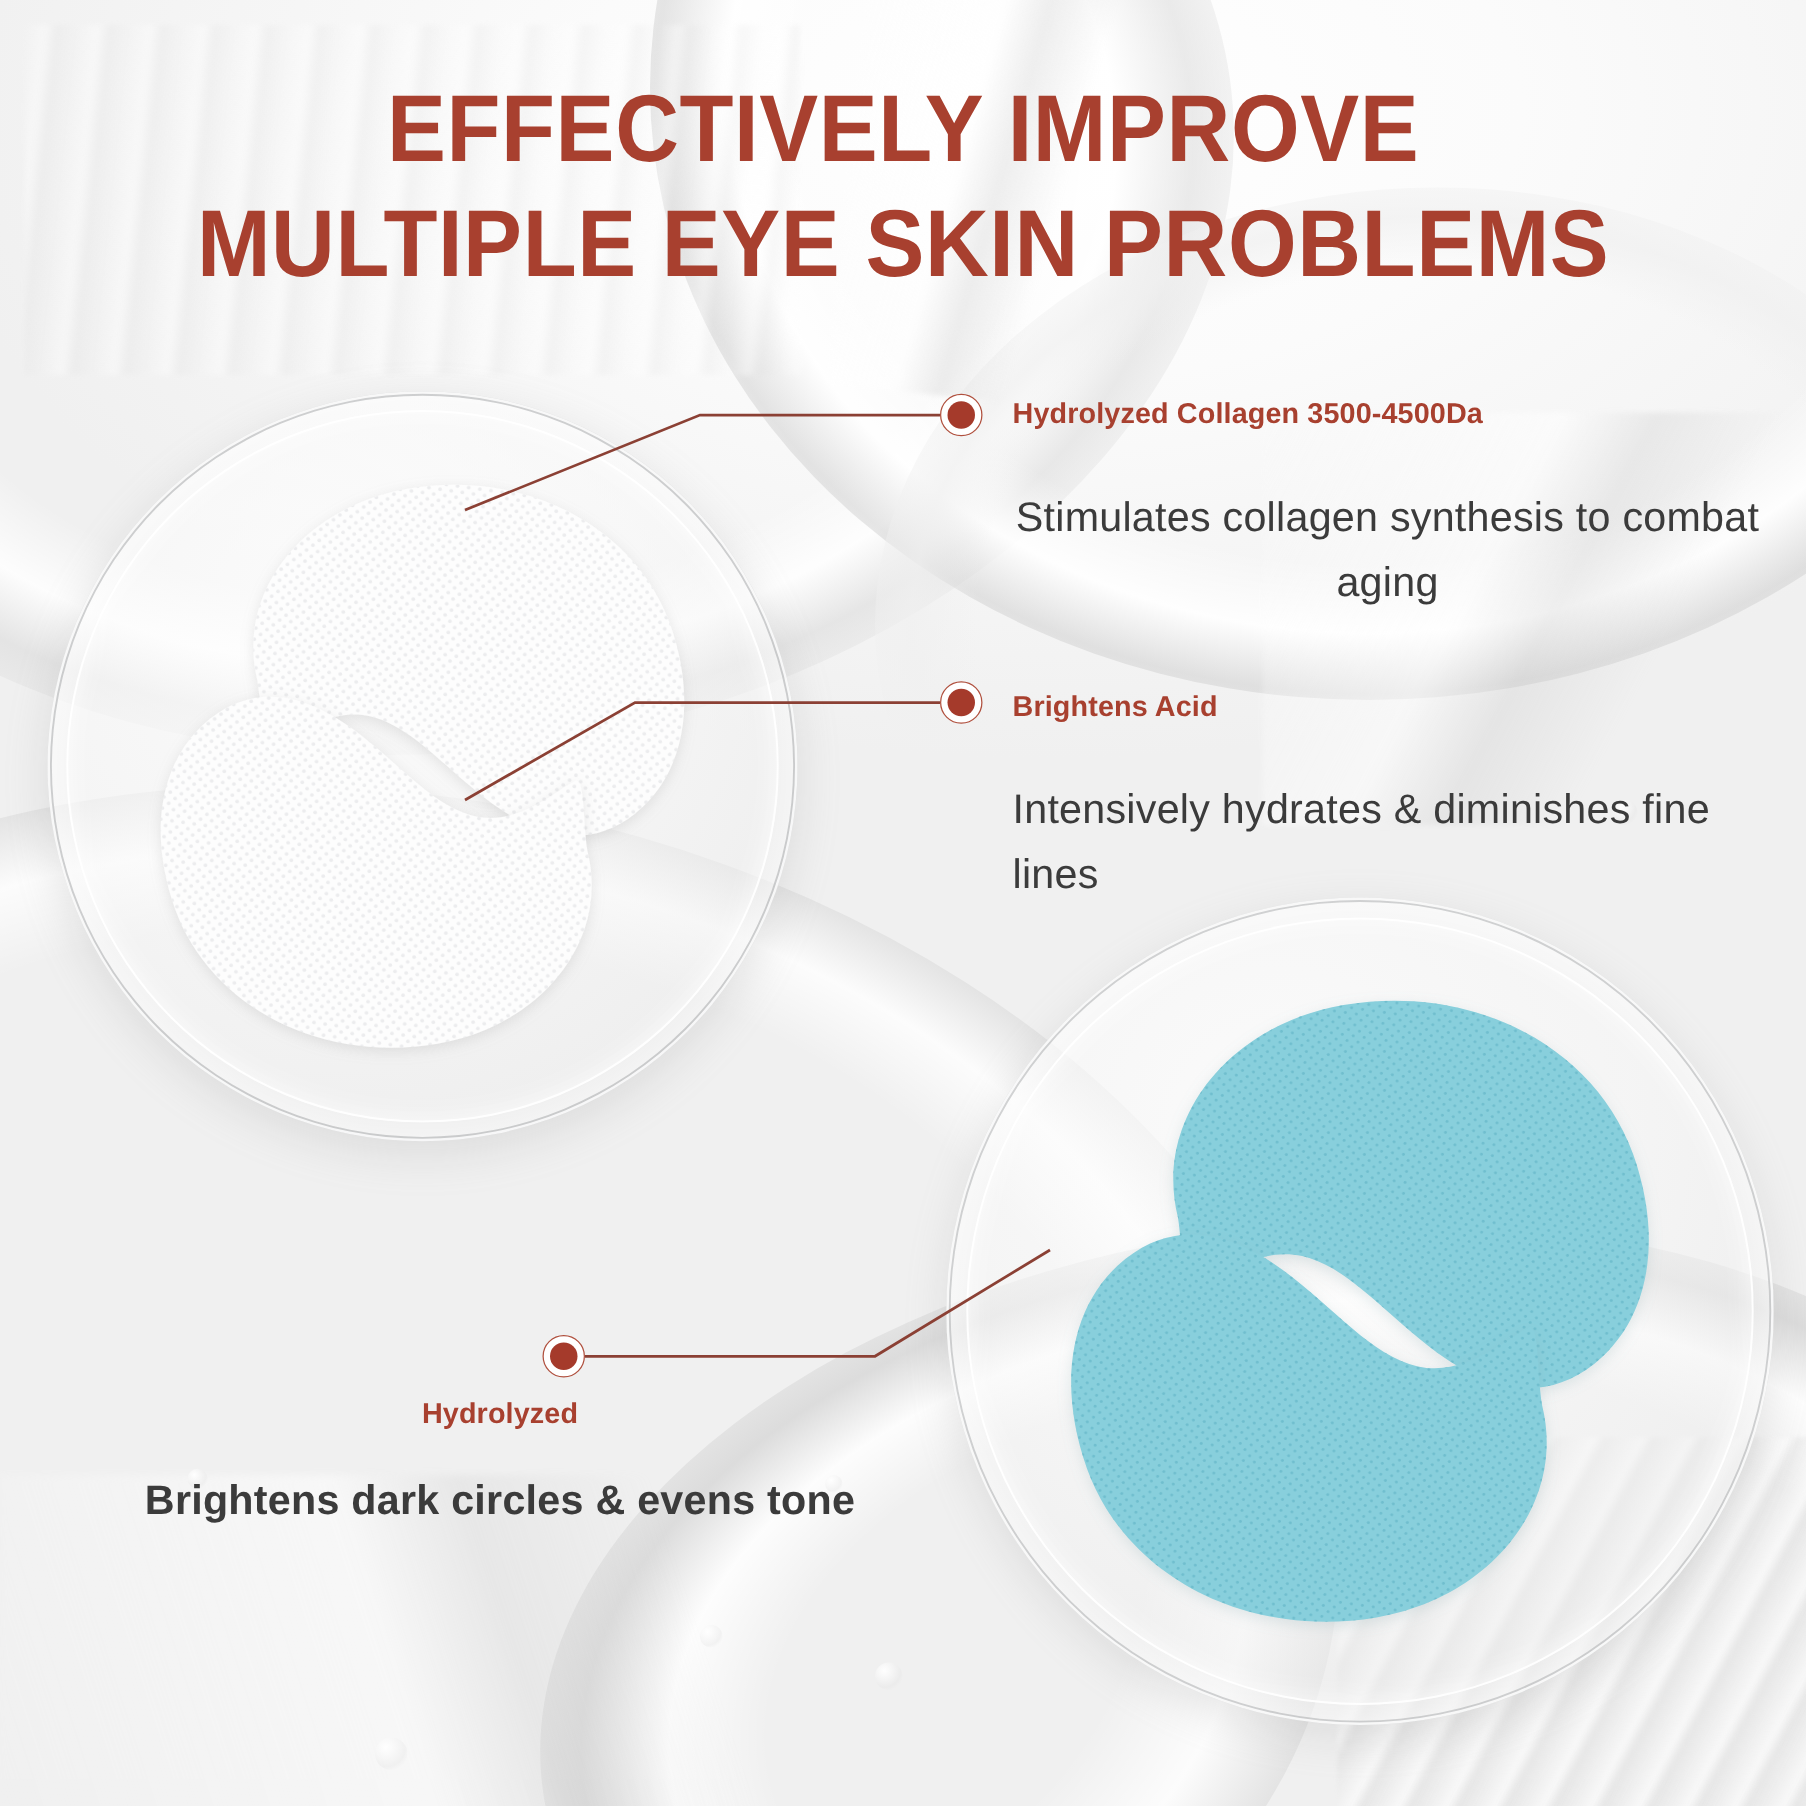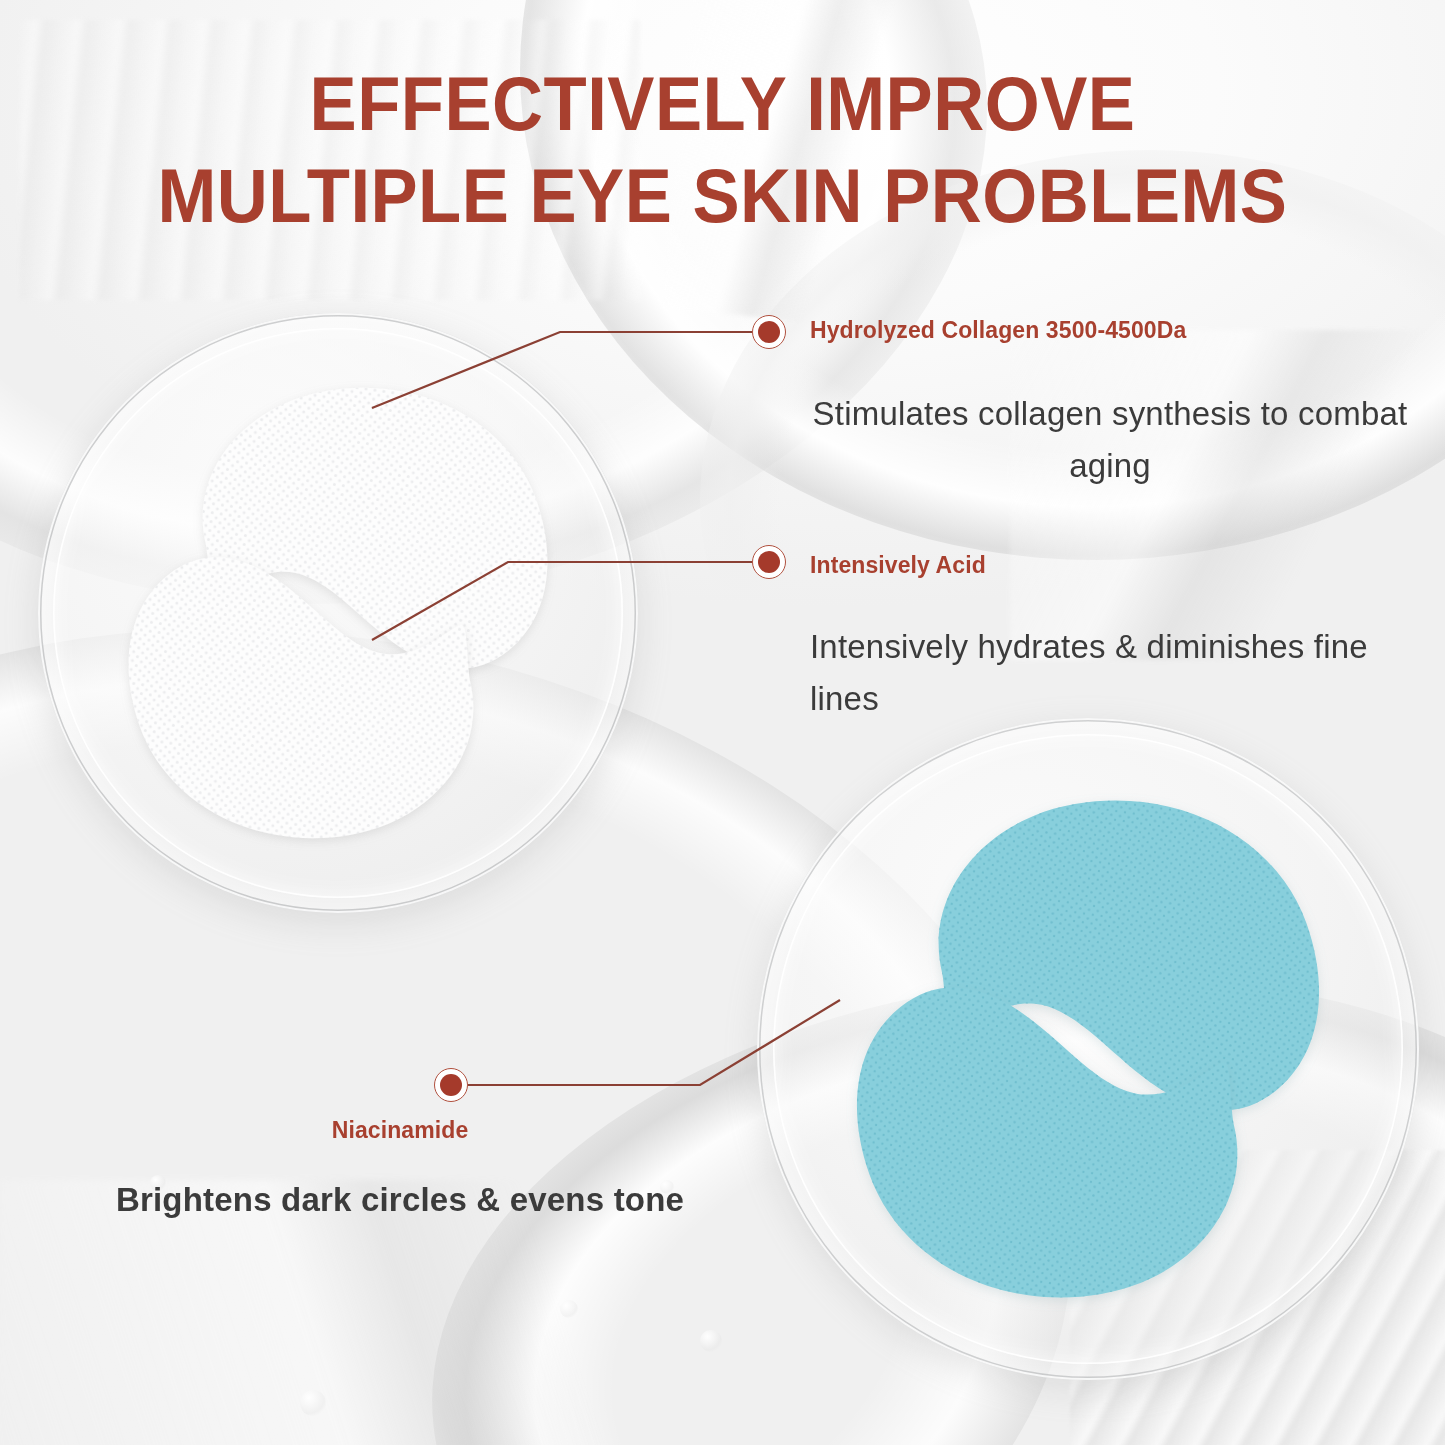--- a/index.html
+++ b/index.html
@@ -273,22 +273,22 @@
   <div class="marker" style="left:752px;top:315px;"></div>
   <div class="marker" style="left:752px;top:545px;"></div>
   <div class="marker" style="left:434px;top:1068px;"></div>
 
   <div class="callout" id="co-collagen">
     <div class="title">Hydrolyzed Collagen 3500-4500Da</div>
     <div class="body">Stimulates collagen synthesis to combat aging</div>
   </div>
 
   <div class="callout" id="co-hyaluronic">
-    <div class="title">Intensively Acid</div>
+    <div class="title">Brightens Acid</div>
     <div class="body">Intensively hydrates &amp; diminishes fine lines</div>
   </div>
 
   <div class="callout" id="co-niacinamide">
-    <div class="title">Niacinamide</div>
+    <div class="title">Hydrolyzed</div>
     <div class="body">Brightens dark circles &amp; evens tone</div>
   </div>
 
 </div>
 
 </body></html>

